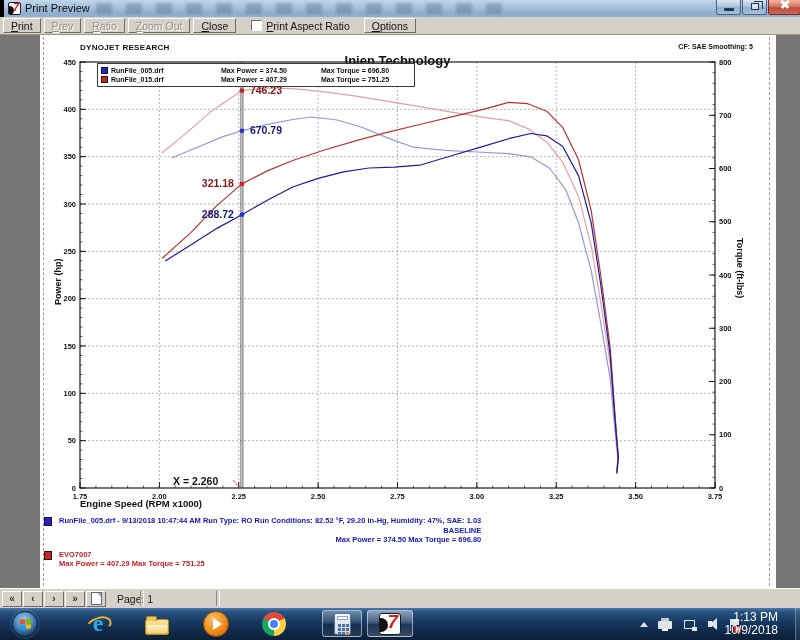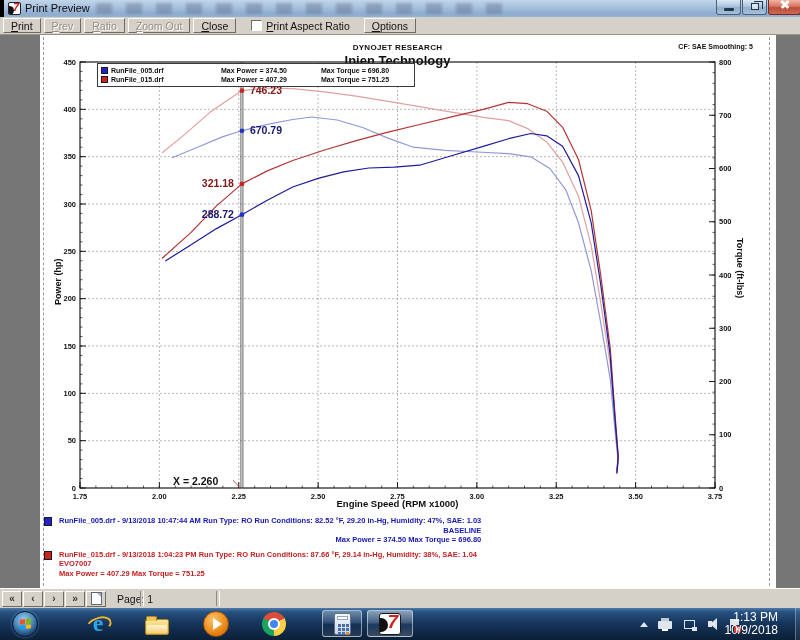--- a/index.html
+++ b/index.html
@@ -43,33 +43,33 @@
     border:1px solid;border-color:#6f6b63 #fdfcf9 #fdfcf9 #6f6b63}
   .cb-lbl{font-size:10.5px;color:#121212}
   .cb-lbl::first-letter{text-decoration:underline}
   .opt{margin-left:14px}
 
   
   .preview{position:absolute;left:0;top:35px;width:800px;height:553px;background:#767676}
   .paper{position:absolute;left:40px;top:0;width:736px;height:553px;background:#fff}
   .mguide{position:absolute;top:2px;bottom:2px;width:0;border-left:1px dashed #9b9b9b}
   .mg-l{left:3px}.mg-r{left:729px}
-  .company{position:absolute;left:40px;top:8px;width:635px;text-align:center;font-size:8px;font-weight:bold;color:#101010;letter-spacing:.3px}
+  .company{position:absolute;left:40px;top:8px;width:635px;text-align:left;font-size:8px;font-weight:bold;color:#101010;letter-spacing:.3px}
   .tech{position:absolute;left:40px;top:18px;width:635px;text-align:center;font-size:13px;font-weight:bold;color:#101010}
   .cf{position:absolute;right:23px;top:8px;font-size:7px;font-weight:bold;color:#101010}
   .legend{position:absolute;left:57px;top:28px;width:318px;border:1px solid #3a3a3a;background:#fff;padding:2px 3px;box-sizing:border-box}
   .lg-row{display:flex;align-items:center;height:9px;font-size:7px;font-weight:bold;color:#101010;white-space:nowrap}
   .chip{width:7px;height:7px;border:1px solid #1a1a1a;margin-right:3px;flex:none;box-sizing:border-box}
   .lg-file{width:110px}.lg-pw{width:100px}
   #chart-svg{position:absolute;left:0;top:0}
   .ylab-left{position:absolute;left:13px;top:270px;transform:rotate(-90deg);transform-origin:0 0;
     font-size:9px;font-weight:bold;white-space:nowrap;color:#101010}
   .ylab-right{position:absolute;left:705px;top:203px;transform:rotate(90deg);transform-origin:0 0;
     font-size:9px;font-weight:bold;white-space:nowrap;color:#101010}
-  .xlab{position:absolute;left:40px;top:463px;width:635px;text-align:center;font-size:9.5px;font-weight:bold;color:#101010}
+  .xlab{position:absolute;left:40px;top:463px;width:635px;font-size:9.5px;font-weight:bold;color:#101010}
   .runs{position:absolute;left:4px;top:481px}
   .run{display:flex;margin-bottom:5px}
   .run .chip{width:8px;height:9px;margin-top:1px}
   .run-lines{margin-left:4px;font-size:7.5px;font-weight:bold;line-height:9.5px;white-space:nowrap}
 
   
   .statusbar{position:absolute;left:0;top:588px;width:800px;height:20px;background:#d5d1c8;
     border-top:1px solid #fff;box-sizing:border-box;display:flex;align-items:center;padding-left:2px}
   .sbtn{width:20px;height:16px;margin-right:1px;background:#d5d1c8;box-sizing:border-box;
     border:1px solid;border-color:#fdfcf9 #6f6b63 #6f6b63 #fdfcf9;
@@ -451,21 +451,20 @@
           <span class="chip" style="background: rgb(34, 34, 204);"></span>
           <div class="run-lines" style="color: rgb(23, 23, 178); text-align: right;">
             <div>RunFile_005.drf - 9/13/2018 10:47:44 AM  Run Type: RO  Run Conditions: 82.52 °F, 29.20 in-Hg,  Humidity:  47%, SAE: 1.03</div>
             <div>BASELINE</div>
             <div>Max Power = 374.50  Max Torque = 696.80</div>
           </div>
         </div>
         <div class="run">
           <span class="chip" style="background: rgb(204, 34, 34);"></span>
           <div class="run-lines" style="color: rgb(195, 33, 33);">
-            <div>RunFile_015.drf - 9/13/2018 1:04:23 PM  Run Type: RO  Run Conditions: 87.66 °F, 29.14 in-Hg,  Humidity:  38%, SAE: 1.04</div>
             <div>EVO7007</div>
             <div>Max Power = 407.29  Max Torque = 751.25</div>
           </div>
         </div>
       </div>
     </div>
   </div>
 
   <div class="statusbar" style="position:absolute">
     <div class="sbtn">«</div>

